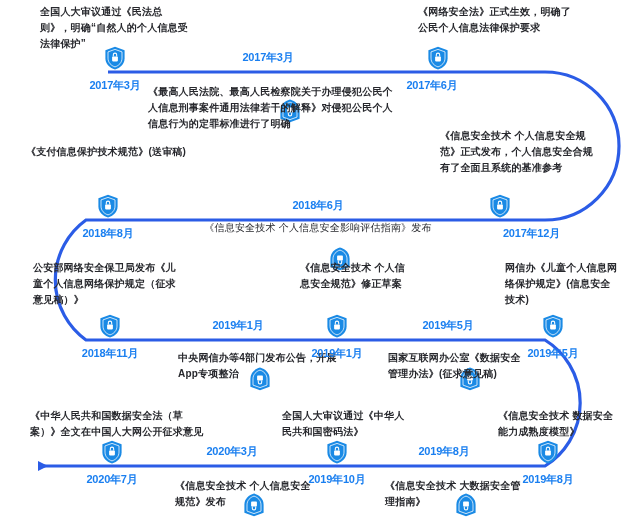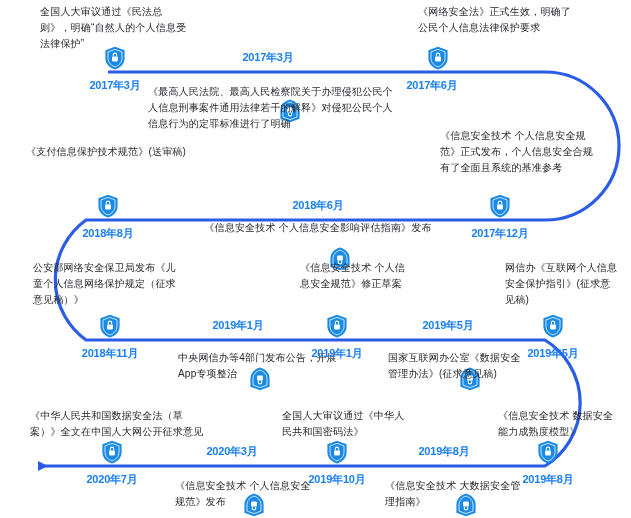--- a/index.html
+++ b/index.html
@@ -41,21 +41,21 @@
     white-space: nowrap;
   }
   .desc {
     position: absolute;
     color: #27282d;
     font-size: 10px;
     line-height: 16px;
     letter-spacing: 0.2px;
   }
   .desc.center { text-align: center; }
-  .desc.left { text-align: left; }
+  .desc.left { text-align: left; font-weight: bold; }
 </style>
 </head>
 <body>
 
 <div id="timeline-root">
 
   <svg id="path-layer" viewBox="0 0 631 518" width="631" height="518">
     <defs>
       <marker id="arrowEnd" markerWidth="10" markerHeight="10" refX="8" refY="5" orient="auto" markerUnits="userSpaceOnUse">
         <path d="M10,0 L10,10 L0,5 Z" fill="#2b5ce6"></path>
@@ -97,21 +97,21 @@
           <path d="M9.3 10.4 L9.3 8.8 A1.7 1.7 0 0 1 12.7 8.8 L12.7 10.4" fill="none" stroke="#ffffff" stroke-width="1.05"></path>
         </svg></div>
       <div class="date-label" style="left: 372px; width: 120px; text-align: center; top: 78px;">2017年6月</div>
       <div class="desc left" style="left: 418px; width: 160px; top: 4px;">《网络安全法》正式生效，明确了公民个人信息法律保护要求</div>
       <div class="shield" style="left: 489px; top: 194px;"><svg viewBox="0 0 22 24" width="22" height="24">
           <path d="M11 0.8 L20.6 4.2 L20.6 12.2 C20.6 18.2 16.2 22 11 23.4 C5.8 22 1.4 18.2 1.4 12.2 L1.4 4.2 Z" fill="#1a8ae5"></path>
           <path d="M11 3.4 L18 5.9 L18 12.1 C18 16.6 14.8 19.7 11 20.9 C7.2 19.7 4 16.6 4 12.1 L4 5.9 Z" fill="none" stroke="#ffffff" stroke-width="0.9" opacity="0.85"></path>
           <rect x="8.1" y="10.4" width="5.8" height="5" rx="0.8" fill="#ffffff"></rect>
           <path d="M9.3 10.4 L9.3 8.8 A1.7 1.7 0 0 1 12.7 8.8 L12.7 10.4" fill="none" stroke="#ffffff" stroke-width="1.05"></path>
         </svg></div>
-      <div class="date-label" style="left: 440px; width: 120px; text-align: center; top: 226px;">2017年12月</div>
+      <div class="date-label" style="left: 440px; width: 120px; text-align: right; top: 226px;">2017年12月</div>
       <div class="desc left" style="left: 440px; width: 160px; top: 128px;">《信息安全技术 个人信息安全规范》正式发布，个人信息安全合规有了全面且系统的基准参考</div>
       <div class="shield" style="left: 307px; top: 223px;"><svg viewBox="0 0 22 24" width="22" height="24" transform="rotate(180 11 12)">
           <path d="M11 0.8 L20.6 4.2 L20.6 12.2 C20.6 18.2 16.2 22 11 23.4 C5.8 22 1.4 18.2 1.4 12.2 L1.4 4.2 Z" fill="#1a8ae5"></path>
           <path d="M11 3.4 L18 5.9 L18 12.1 C18 16.6 14.8 19.7 11 20.9 C7.2 19.7 4 16.6 4 12.1 L4 5.9 Z" fill="none" stroke="#ffffff" stroke-width="0.9" opacity="0.85"></path>
           <rect x="8.1" y="10.4" width="5.8" height="5" rx="0.8" fill="#ffffff"></rect>
           <path d="M9.3 10.4 L9.3 8.8 A1.7 1.7 0 0 1 12.7 8.8 L12.7 10.4" fill="none" stroke="#ffffff" stroke-width="1.05"></path>
         </svg></div>
       <div class="date-label" style="left: 258px; width: 120px; text-align: center; top: 198px;">2018年6月</div>
       <div class="desc center" style="left: 188px; width: 260px; top: 220px;">《信息安全技术 个人信息安全影响评估指南》发布</div>
       <div class="shield" style="left: 97px; top: 194px;"><svg viewBox="0 0 22 24" width="22" height="24">
@@ -154,21 +154,21 @@
         </svg></div>
       <div class="date-label" style="left: 388px; width: 120px; text-align: center; top: 318px;">2019年5月</div>
       <div class="desc left" style="left: 388px; width: 140px; top: 350px;">国家互联网办公室《数据安全管理办法》(征求意见稿)</div>
       <div class="shield" style="left: 542px; top: 314px;"><svg viewBox="0 0 22 24" width="22" height="24">
           <path d="M11 0.8 L20.6 4.2 L20.6 12.2 C20.6 18.2 16.2 22 11 23.4 C5.8 22 1.4 18.2 1.4 12.2 L1.4 4.2 Z" fill="#1a8ae5"></path>
           <path d="M11 3.4 L18 5.9 L18 12.1 C18 16.6 14.8 19.7 11 20.9 C7.2 19.7 4 16.6 4 12.1 L4 5.9 Z" fill="none" stroke="#ffffff" stroke-width="0.9" opacity="0.85"></path>
           <rect x="8.1" y="10.4" width="5.8" height="5" rx="0.8" fill="#ffffff"></rect>
           <path d="M9.3 10.4 L9.3 8.8 A1.7 1.7 0 0 1 12.7 8.8 L12.7 10.4" fill="none" stroke="#ffffff" stroke-width="1.05"></path>
         </svg></div>
       <div class="date-label" style="left: 493px; width: 120px; text-align: center; top: 346px;">2019年5月</div>
-      <div class="desc left" style="left: 505px; width: 115px; top: 260px;">网信办《互联网个人信息安全保护指引》(征求意见稿)</div>
+      <div class="desc left" style="left: 505px; width: 115px; top: 260px;">网信办《儿童个人信息网络保护规定》(信息安全技术)</div>
       <div class="shield" style="left: 537px; top: 440px;"><svg viewBox="0 0 22 24" width="22" height="24">
           <path d="M11 0.8 L20.6 4.2 L20.6 12.2 C20.6 18.2 16.2 22 11 23.4 C5.8 22 1.4 18.2 1.4 12.2 L1.4 4.2 Z" fill="#1a8ae5"></path>
           <path d="M11 3.4 L18 5.9 L18 12.1 C18 16.6 14.8 19.7 11 20.9 C7.2 19.7 4 16.6 4 12.1 L4 5.9 Z" fill="none" stroke="#ffffff" stroke-width="0.9" opacity="0.85"></path>
           <rect x="8.1" y="10.4" width="5.8" height="5" rx="0.8" fill="#ffffff"></rect>
           <path d="M9.3 10.4 L9.3 8.8 A1.7 1.7 0 0 1 12.7 8.8 L12.7 10.4" fill="none" stroke="#ffffff" stroke-width="1.05"></path>
         </svg></div>
       <div class="date-label" style="left: 488px; width: 120px; text-align: center; top: 472px;">2019年8月</div>
       <div class="desc left" style="left: 498px; width: 125px; top: 408px;">《信息安全技术 数据安全能力成熟度模型》</div>
       <div class="shield" style="left: 433px; top: 469px;"><svg viewBox="0 0 22 24" width="22" height="24" transform="rotate(180 11 12)">
           <path d="M11 0.8 L20.6 4.2 L20.6 12.2 C20.6 18.2 16.2 22 11 23.4 C5.8 22 1.4 18.2 1.4 12.2 L1.4 4.2 Z" fill="#1a8ae5"></path>

